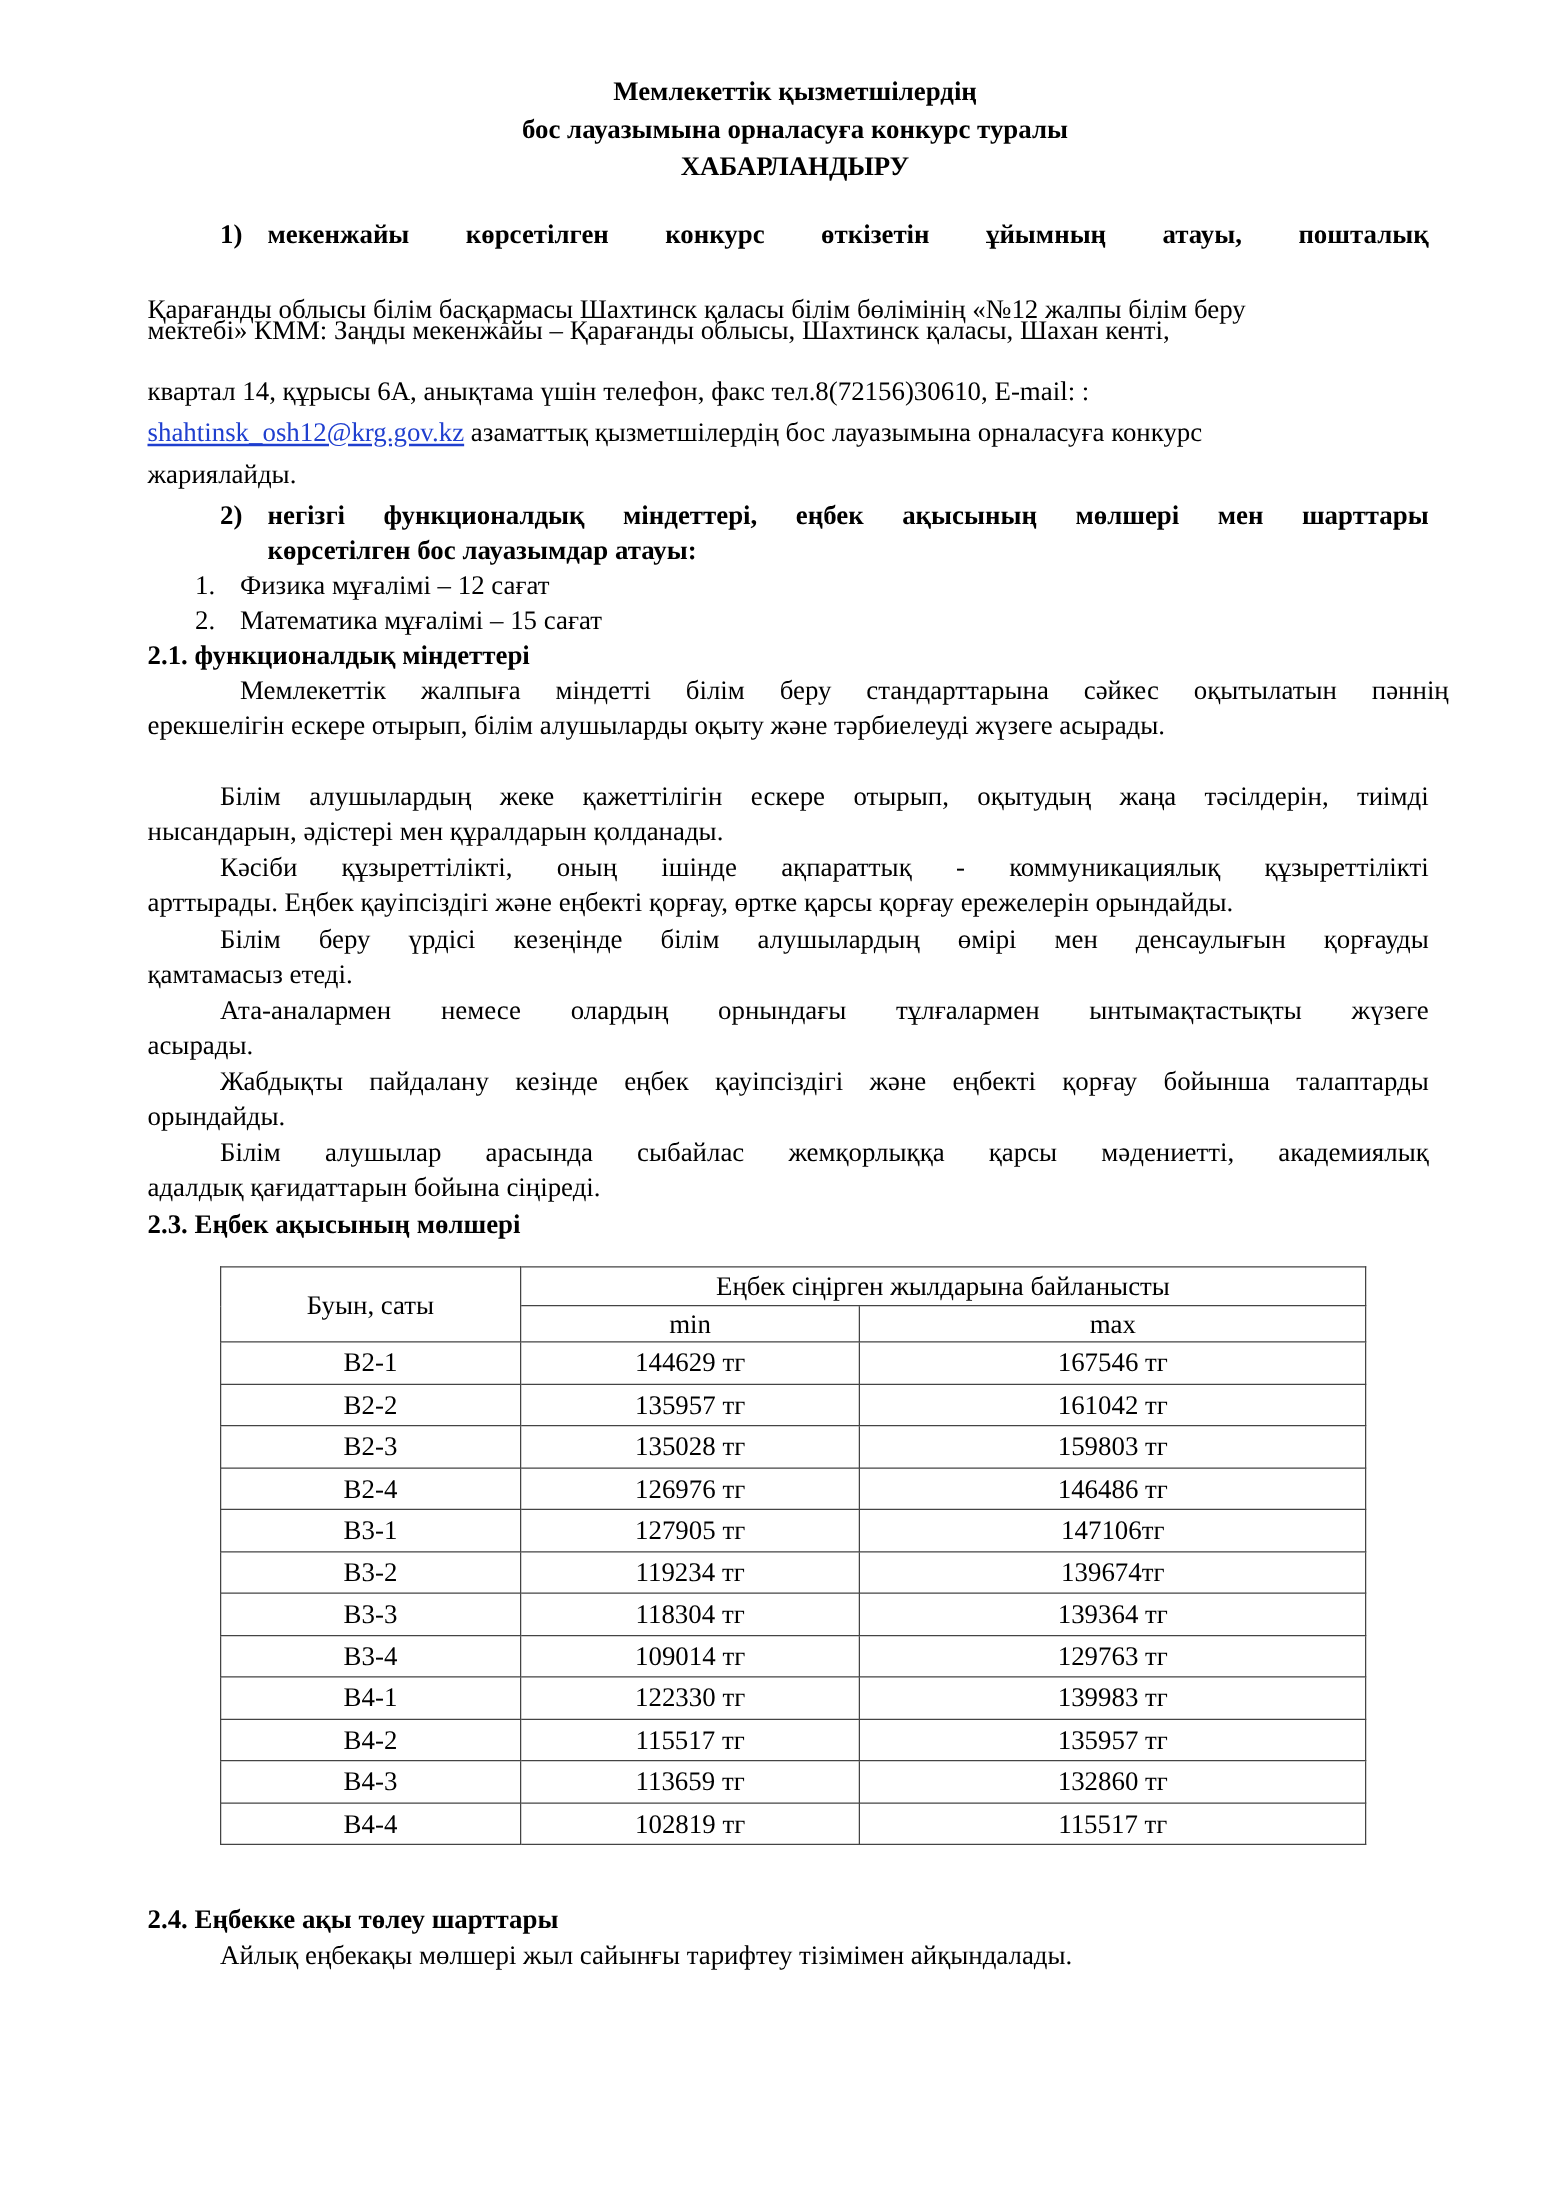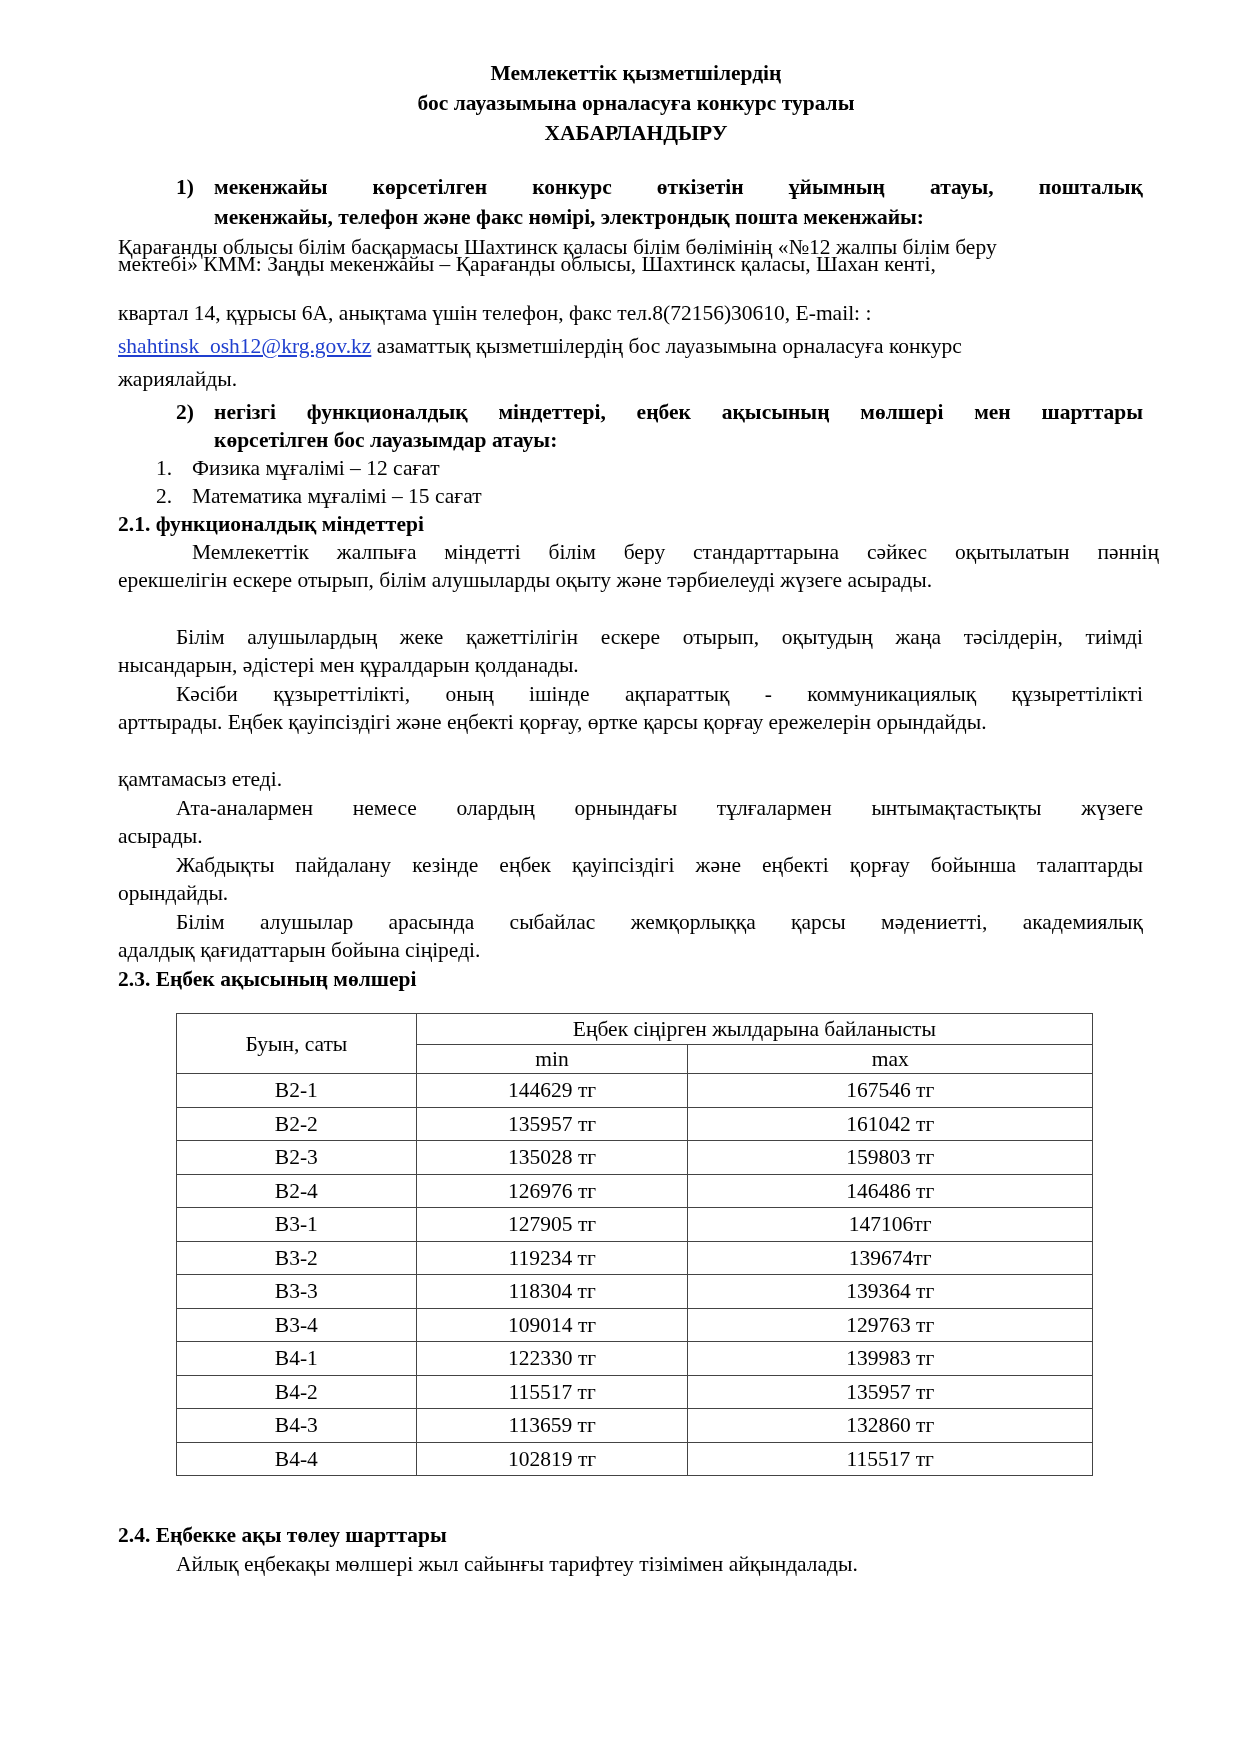--- a/index.html
+++ b/index.html
@@ -33,21 +33,20 @@
 <div class="page">
 
   <div class="title" style="top:58px;">Мемлекеттік қызметшілердің</div>
   <div class="title" style="top:88px;">бос лауазымына орналасуға конкурс туралы</div>
   <div class="title" style="top:118px;">ХАБАРЛАНДЫРУ</div>
 
   <div class="abs bold" style="left:176px; top:172px;">1)</div>
   <div class="just bold" style="left:214px; top:172px; width:929px;">
       <span class="just-inner">мекенжайы көрсетілген конкурс өткізетін ұйымның атауы, пошталық</span>
     </div>
-  <div class="abs bold" style="left:214px; top:202px;">мекенжайы, телефон және факс нөмірі, электрондық пошта мекенжайы:</div>
 
   <div class="abs" style="left:118px; top:232px;">Қарағанды облысы білім басқармасы Шахтинск қаласы білім бөлімінің «№12  жалпы білім беру</div>
   <div class="abs" style="left:118px; top:249px;">мектебі» КММ: Заңды мекенжайы – Қарағанды облысы, Шахтинск қаласы, Шахан кенті,</div>
   <div class="abs" style="left:118px; top:298px;">квартал 14, құрысы 6А, анықтама үшін телефон, факс тел.8(72156)30610,  E-mail: :</div>
   <div class="abs" style="left:118px; top:331px;"><a class="email">shahtinsk_osh12@krg.gov.kz</a><span> азаматтық қызметшілердің бос лауазымына орналасуға конкурс</span></div>
   <div class="abs" style="left:118px; top:364px;">жариялайды.</div>
 
   <div class="abs bold" style="left:176px; top:397px;">2)</div>
   <div class="just bold" style="left:214px; top:397px; width:929px;">
       <span class="just-inner">негізгі функционалдық міндеттері, еңбек ақысының мөлшері мен шарттары</span>
@@ -70,20 +69,23 @@
   <div class="just" style="left:176px; top:622px; width:967px;">
       <span class="just-inner">Білім алушылардың жеке қажеттілігін ескере отырып, оқытудың жаңа тәсілдерін, тиімді</span>
     </div>
   <div class="abs" style="left:118px; top:650px;">нысандарын, әдістері мен құралдарын қолданады.</div>
 
   <div class="just" style="left:176px; top:679px; width:967px;">
       <span class="just-inner">Кәсіби құзыреттілікті, оның ішінде ақпараттық - коммуникациялық құзыреттілікті</span>
     </div>
   <div class="abs" style="left:118px; top:707px;">арттырады. Еңбек қауіпсіздігі және еңбекті қорғау, өртке қарсы қорғау ережелерін орындайды.</div>
 
+  <div class="just" style="left:176px; top:736px; width:967px;">
+      <span class="just-inner">Білім беру үрдісі кезеңінде білім алушылардың өмірі мен денсаулығын қорғауды</span>
+    </div>
   <div class="abs" style="left:118px; top:764px;">қамтамасыз етеді.</div>
 
   <div class="just" style="left:176px; top:793px; width:967px;">
       <span class="just-inner">Ата-аналармен немесе олардың орнындағы тұлғалармен ынтымақтастықты жүзеге</span>
     </div>
   <div class="abs" style="left:118px; top:821px;">асырады.</div>
 
   <div class="just" style="left:176px; top:850px; width:967px;">
       <span class="just-inner">Жабдықты пайдалану кезінде еңбек қауіпсіздігі және еңбекті қорғау бойынша талаптарды</span>
     </div>

